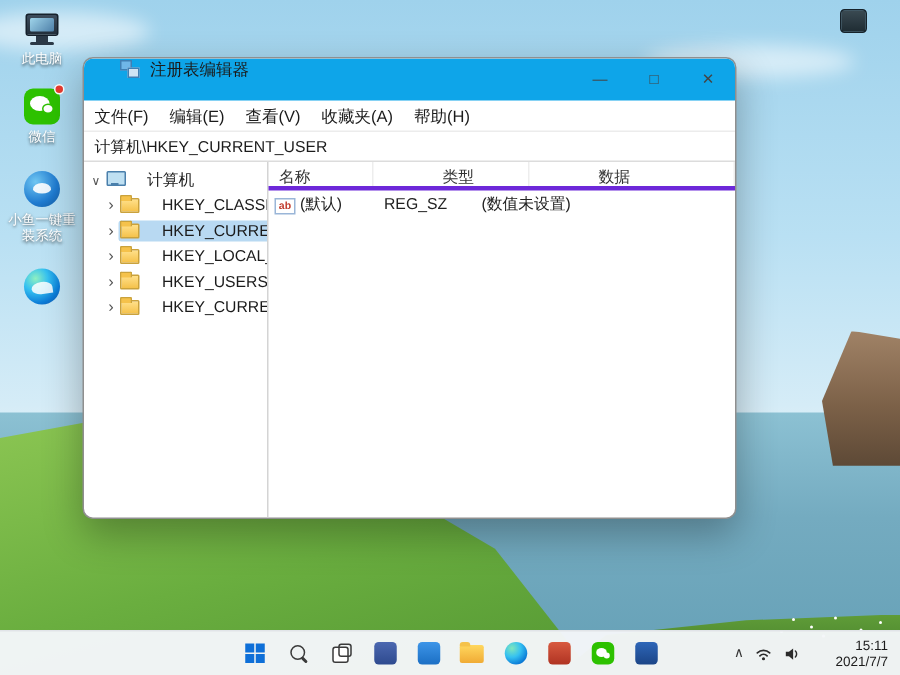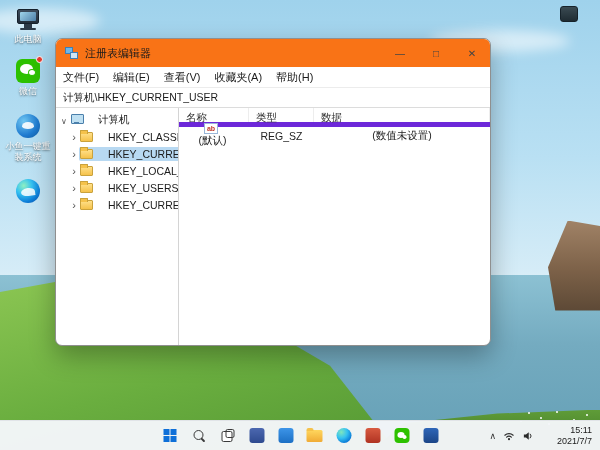--- a/index.html
+++ b/index.html
@@ -50,21 +50,21 @@
     background:radial-gradient(circle at 32% 28%,#8ff0c1 0%,#35c1f1 35%,#0b7bd7 70%,#1b4e9b 100%); }
   .edge-ball::before { content:""; position:absolute; left:5px; top:9px; width:14px; height:8px;
     background:rgba(255,255,255,.85); border-radius:50% 50% 0 50%; transform:rotate(-8deg); }
   .d-icon-tr { position:absolute; right:22px; top:6px; width:18px; height:16px;
     background:linear-gradient(180deg,#3a4a52,#1f2c33); border-radius:3px; border:1px solid #16222a; }
 
   
   .win { position:absolute; left:55px; top:38px; width:436px; height:308px; background:#fff;
     border:1px solid #8f8f8f; border-radius:7px; box-shadow:0 10px 26px rgba(0,0,0,.30);
     display:flex; flex-direction:column; overflow:hidden; }
-  .titlebar { height:28px; display:flex; align-items:center; padding-left:9px; background:#f97316; flex:0 0 auto; }
+  .titlebar { height:28px; display:flex; padding-left:24px; background:#0ea5e9; flex:0 0 auto; }
   .title-icon { width:14px; height:14px; position:relative; margin-right:6px; }
   .title-icon .blk1 { position:absolute; left:0; top:1px; width:8px; height:7px; background:#6fb6e8; border:1px solid #3f7fb4; }
   .title-icon .blk2 { position:absolute; left:5px; top:6px; width:8px; height:7px; background:#cfe4f4; border:1px solid #3f7fb4; }
   .title-text { font-size:11px; color:#1b1b1b; }
   .win-controls { margin-left:auto; display:flex; height:100%; }
   .ctrl { width:36px; height:100%; display:flex; align-items:center; justify-content:center;
     font-size:10px; color:#444; cursor:default; }
   .menubar { height:20px; display:flex; align-items:center; padding-left:0; flex:0 0 auto; }
   .menu-item { padding:0 7px; font-size:11px; color:#1b1b1b; }
   .addressbar { height:21px; border-top:1px solid #ececec; border-bottom:1px solid #dcdcdc;
@@ -85,27 +85,27 @@
     background:#bfe0f2; border:1px solid #4a7fab; border-radius:1px; }
   .pc-ic::after { content:""; position:absolute; left:4px; top:8px; width:5px; height:2px; background:#4a7fab; }
   .folder-ic { width:13px; height:10px; position:relative; margin-right:3px; flex:0 0 auto;
     background:linear-gradient(180deg,#ffe08a,#f5c24b); border:1px solid #caa23c; border-radius:1px; }
   .folder-ic::before { content:""; position:absolute; left:-1px; top:-3px; width:6px; height:3px;
     background:#f5c24b; border:1px solid #caa23c; border-bottom:none; border-radius:1px 1px 0 0; }
   .t-label { color:#1b1b1b; }
 
   
   .list { flex:1; display:flex; flex-direction:column; font-size:10.5px; min-width:0; }
-  .list-header { display:flex; height:19px; border-bottom:5px solid #6d28d9; color:#333; flex:0 0 auto; }
+  .list-header { display:flex; height:19px; border-bottom:3px solid #6d28d9; color:#333; flex:0 0 auto;gap:39px; }
   .hcol { padding:3px 7px 0 7px; border-right:1px solid #ededed; cursor:default; }
   .w-name { width:70px; flex:0 0 auto; }
   .w-type { width:65px; flex:0 0 auto; }
   .w-data { flex:1; }
   .list-row { display:flex; height:17px; align-items:center; cursor:default; }
-  .cell { padding:16px 7px; display:flex; align-items:center; overflow:hidden; white-space:nowrap;flex-direction:column; }
+  .cell { padding:16px 7px; display:flex; align-items:flex-end; overflow:hidden; white-space:nowrap; }
   .cell.name { padding-left:4px; }
   .reg-ic { width:14px; height:11px; border:1px solid #9ab6d8; background:#fff; margin-right:3px;
     font-size:7px; font-weight:bold; color:#c0392b; text-align:center; line-height:9px; flex:0 0 auto; }
   .reg-ic::before { content:"ab"; }
 
   
   .taskbar { position:absolute; left:0; right:0; bottom:0; height:30px;
     background:rgba(244,246,249,.97); border-top:1px solid #e1e4e8; }
   .tb-center { position:absolute; left:50%; top:0; transform:translateX(-50%); height:100%;
     display:flex; align-items:center; gap:5px; }

